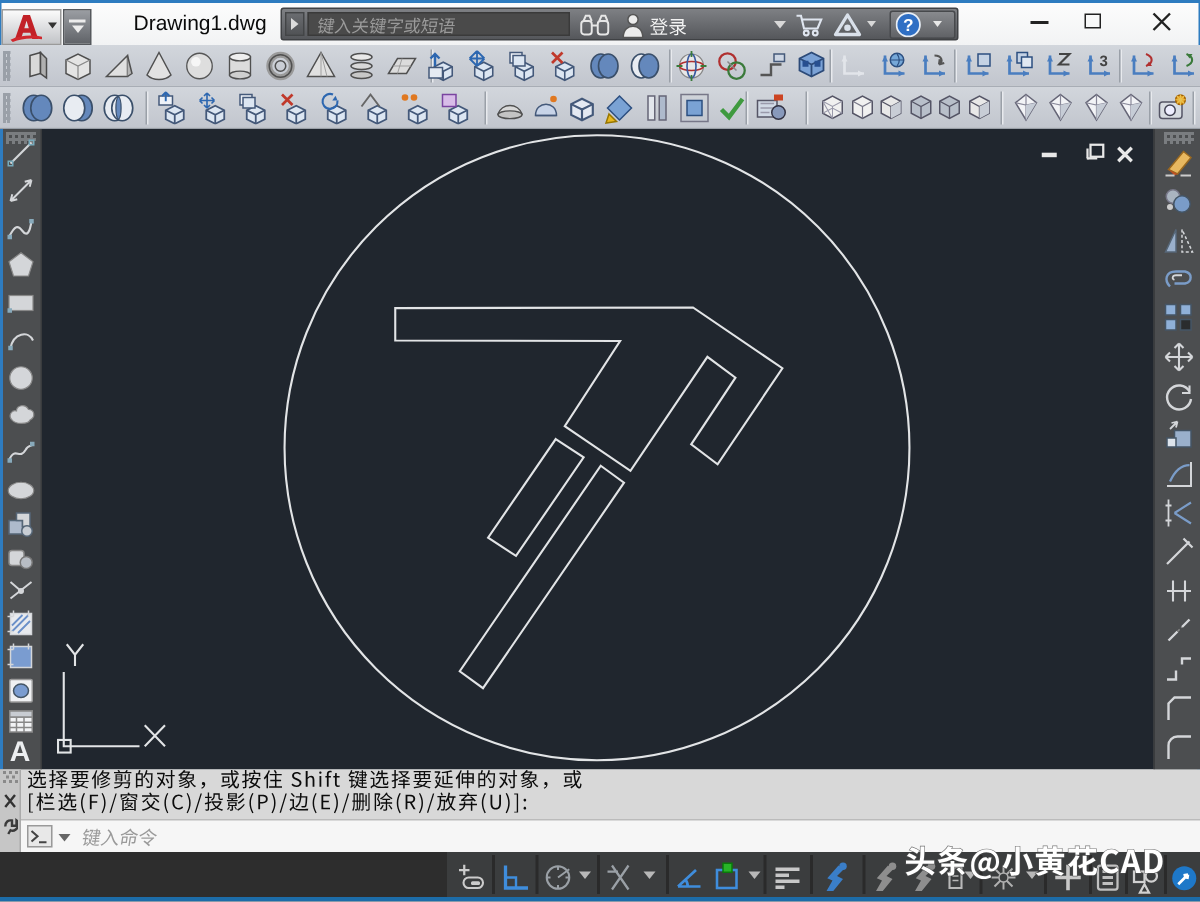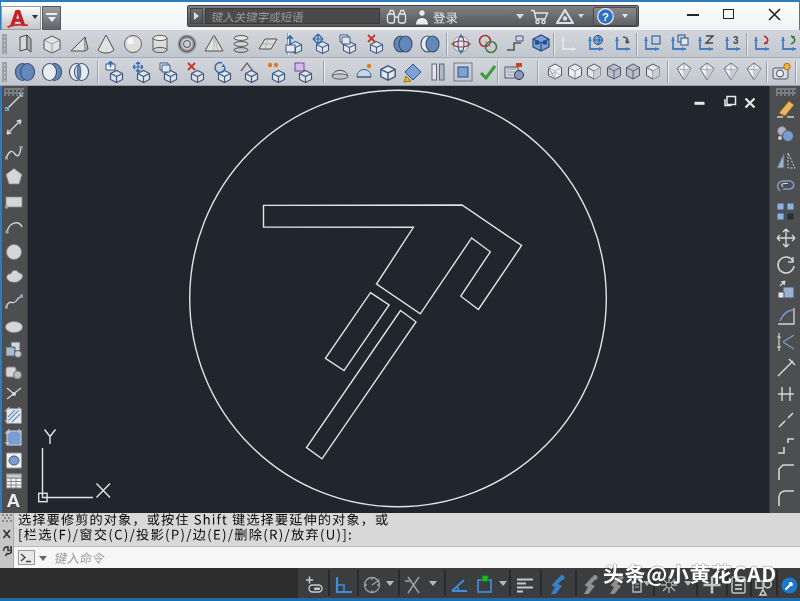--- a/index.html
+++ b/index.html
@@ -14,20 +14,21 @@
 
   <div class="abs" style="left:1px;top:6px;width:40px;height:24px;background:linear-gradient(#fbfbfb,#c2c4c8);border:1px solid #9a9a9a"></div>
   <svg class="abs" style="left:5px;top:8px" width="26" height="21" viewBox="0 0 26 21">
     <path d="M5 18 L10.5 2 L15 2 L20.5 18 L16.5 18 L15.2 13.8 L10.3 13.8 L9 18 Z M11.2 10.8 L14.2 10.8 L12.7 5.8 Z" fill="#c22127"></path>
     <path d="M2 18.5 C8 15.5 17 15 23 16.5 L23 18.2 C16 17 9 17.6 3.5 20 Z" fill="#d0282e"></path>
   </svg>
   <div class="abs" style="left:32px;top:15px;width:0;height:0;border-left:3.5px solid transparent;border-right:3.5px solid transparent;border-top:4.5px solid #333"></div>
   <div class="abs" style="left:42px;top:6px;width:19px;height:24px;background:linear-gradient(#9a9da2,#606368);border:1px solid #55585c"></div>
   <div class="abs" style="left:46px;top:13px;width:11px;height:1.5px;background:#ececec"></div>
   <div class="abs" style="left:47.5px;top:17px;width:0;height:0;border-left:4px solid transparent;border-right:4px solid transparent;border-top:5px solid #ececec"></div>
+  <div class="abs" style="left:89px;top:7px;width:110px;height:19px;font-size:14px;color:#0a0a0a">Drawing1.dwg</div>
 
   <div class="abs" style="left:187px;top:5px;width:452px;height:22px;background:linear-gradient(#7e8084,#55575b);border:1px solid #3f4144;border-radius:2px">
     <div class="abs" style="left:2px;top:2px;width:13px;height:16px;background:linear-gradient(#6a6c70,#515356);border:1px solid #434547"></div>
     <div class="abs" style="left:6px;top:6px;width:0;height:0;border-top:4px solid transparent;border-bottom:4px solid transparent;border-left:5px solid #dcdcdc"></div>
     <div class="abs" style="left:17px;top:2px;width:175px;height:16px;background:#4a4a4a;border:1px solid #3a3a3a">
           <svg class="abs" style="left:3px;top:0" width="170" height="16" viewBox="0 0 170 16">
             <g transform="translate(2,12.5) skewX(-8)">
               <path d="M0.6 -4.0V-3.2H1.9V-1.0C1.9 -0.4 1.5 -0.0 1.3 0.1C1.5 0.3 1.7 0.6 1.8 0.8C2.0 0.6 2.2 0.4 4.0 -0.9C3.9 -1.0 3.8 -1.3 3.8 -1.6L2.6 -0.8V-3.2H3.9V-4.0H2.6V-5.5H3.8V-6.3H1.1C1.3 -6.7 1.6 -7.1 1.8 -7.6H3.8V-8.4H2.2C2.3 -8.7 2.4 -9.1 2.6 -9.5L1.8 -9.7C1.5 -8.5 0.9 -7.4 0.3 -6.7C0.5 -6.5 0.7 -6.1 0.8 -6.0L1.0 -6.3V-5.5H1.9V-4.0ZM6.6 -8.8V-8.1H8.0V-7.2H6.4V-6.5H8.0V-5.6H6.6V-5.0H8.0V-4.1H6.6V-3.4H8.0V-2.5H6.3V-1.8H8.0V-0.4H8.7V-1.8H10.8V-2.5H8.7V-3.4H10.6V-4.1H8.7V-5.0H10.4V-6.5H11.1V-7.2H10.4V-8.8H8.7V-9.6H8.0V-8.8ZM8.7 -6.5H9.8V-5.6H8.7ZM8.7 -7.2V-8.1H9.8V-7.2ZM4.2 -4.7C4.2 -4.7 4.3 -4.8 4.4 -4.9H5.6C5.5 -4.0 5.4 -3.1 5.2 -2.4C5.0 -2.8 4.8 -3.3 4.7 -3.8L4.1 -3.6C4.3 -2.8 4.6 -2.1 4.9 -1.6C4.5 -0.7 4.0 -0.0 3.3 0.4C3.5 0.5 3.7 0.8 3.8 1.0C4.4 0.5 4.9 -0.1 5.3 -0.9C6.3 0.4 7.7 0.8 9.3 0.8H10.8C10.9 0.6 11.0 0.2 11.1 0.0C10.7 0.0 9.6 0.0 9.4 0.0C7.9 0.0 6.6 -0.3 5.6 -1.6C6.0 -2.6 6.2 -3.9 6.3 -5.6L5.9 -5.6L5.8 -5.6H5.1C5.6 -6.5 6.0 -7.6 6.4 -8.8L5.9 -9.1L5.7 -9.0H4.1V-8.2H5.4C5.1 -7.2 4.7 -6.3 4.5 -6.0C4.3 -5.6 4.1 -5.3 3.9 -5.3C4.0 -5.1 4.2 -4.8 4.2 -4.7Z M14.9 -8.7C15.7 -8.2 16.2 -7.5 16.7 -6.8C16.0 -3.5 14.6 -1.2 12.0 0.1C12.2 0.3 12.6 0.7 12.8 0.8C15.1 -0.5 16.6 -2.6 17.4 -5.6C18.7 -3.3 19.5 -0.7 22.2 0.8C22.2 0.5 22.4 0.1 22.6 -0.2C18.8 -2.5 19.1 -6.8 15.4 -9.4Z M25.6 -9.2C26.0 -8.6 26.5 -7.8 26.7 -7.2H24.5V-6.3H28.3V-4.9C28.3 -4.7 28.3 -4.5 28.3 -4.3H23.8V-3.4H28.1C27.7 -2.2 26.6 -0.9 23.6 0.1C23.8 0.3 24.1 0.7 24.2 0.9C27.1 -0.1 28.4 -1.5 28.9 -2.8C29.9 -1.0 31.4 0.2 33.4 0.9C33.6 0.6 33.8 0.2 34.0 0.0C31.9 -0.5 30.4 -1.7 29.5 -3.4H33.8V-4.3H29.3L29.3 -4.9V-6.3H33.1V-7.2H30.9C31.3 -7.8 31.7 -8.6 32.1 -9.3L31.2 -9.6C30.9 -8.9 30.4 -7.9 29.9 -7.2H26.7L27.5 -7.6C27.3 -8.2 26.8 -9.0 26.3 -9.6Z M35.1 -4.0V-3.2H36.4V-1.0C36.4 -0.4 36.0 -0.0 35.8 0.1C36.0 0.3 36.2 0.6 36.3 0.8C36.5 0.6 36.7 0.4 38.5 -0.9C38.4 -1.0 38.3 -1.3 38.3 -1.6L37.1 -0.8V-3.2H38.4V-4.0H37.1V-5.5H38.3V-6.3H35.6C35.8 -6.7 36.1 -7.1 36.3 -7.6H38.3V-8.4H36.7C36.8 -8.7 36.9 -9.1 37.1 -9.5L36.3 -9.7C36.0 -8.5 35.4 -7.4 34.8 -6.7C35.0 -6.5 35.2 -6.1 35.3 -6.0L35.5 -6.3V-5.5H36.4V-4.0ZM41.1 -8.8V-8.1H42.5V-7.2H40.9V-6.5H42.5V-5.6H41.1V-5.0H42.5V-4.1H41.1V-3.4H42.5V-2.5H40.8V-1.8H42.5V-0.4H43.2V-1.8H45.3V-2.5H43.2V-3.4H45.1V-4.1H43.2V-5.0H44.9V-6.5H45.6V-7.2H44.9V-8.8H43.2V-9.6H42.5V-8.8ZM43.2 -6.5H44.3V-5.6H43.2ZM43.2 -7.2V-8.1H44.3V-7.2ZM38.7 -4.7C38.7 -4.7 38.8 -4.8 38.9 -4.9H40.1C40.0 -4.0 39.9 -3.1 39.7 -2.4C39.5 -2.8 39.3 -3.3 39.2 -3.8L38.6 -3.6C38.8 -2.8 39.1 -2.1 39.4 -1.6C39.0 -0.7 38.5 -0.0 37.8 0.4C38.0 0.5 38.2 0.8 38.3 1.0C38.9 0.5 39.4 -0.1 39.8 -0.9C40.8 0.4 42.2 0.8 43.8 0.8H45.3C45.4 0.6 45.5 0.2 45.6 0.0C45.2 0.0 44.1 0.0 43.9 0.0C42.4 0.0 41.1 -0.3 40.1 -1.6C40.5 -2.6 40.7 -3.9 40.8 -5.6L40.4 -5.6L40.3 -5.6H39.6C40.1 -6.5 40.5 -7.6 40.9 -8.8L40.4 -9.1L40.2 -9.0H38.6V-8.2H39.9C39.6 -7.2 39.2 -6.3 39.0 -6.0C38.8 -5.6 38.6 -5.3 38.4 -5.3C38.5 -5.1 38.7 -4.8 38.7 -4.7Z M51.3 -4.2V-3.4H46.8V-2.6H51.3V-0.2C51.3 0.0 51.2 0.1 51.0 0.1C50.8 0.1 50.1 0.1 49.3 0.0C49.5 0.3 49.6 0.7 49.7 0.9C50.6 0.9 51.3 0.9 51.7 0.8C52.1 0.6 52.2 0.4 52.2 -0.1V-2.6H56.7V-3.4H52.2V-3.9C53.2 -4.4 54.2 -5.2 55.0 -5.9L54.4 -6.4L54.2 -6.3H48.7V-5.5H53.3C52.7 -5.0 52.0 -4.5 51.3 -4.2ZM50.9 -9.5C51.1 -9.2 51.3 -8.8 51.5 -8.5H46.9V-6.1H47.8V-7.6H55.7V-6.1H56.6V-8.5H52.5C52.3 -8.8 52.0 -9.4 51.7 -9.7Z M65.5 -9.1C66.2 -8.8 67.0 -8.2 67.4 -7.8L68.0 -8.4C67.5 -8.8 66.7 -9.3 66.0 -9.6ZM58.2 -0.8 58.4 0.1C59.7 -0.2 61.6 -0.6 63.4 -1.0L63.3 -1.8C61.4 -1.4 59.5 -1.0 58.2 -0.8ZM59.7 -5.2H62.1V-3.2H59.7ZM58.9 -6.0V-2.4H62.9V-6.0ZM58.3 -7.8V-7.0H64.0C64.1 -5.1 64.4 -3.4 64.8 -2.0C64.0 -1.1 63.1 -0.3 62.0 0.3C62.2 0.4 62.5 0.7 62.7 0.9C63.6 0.4 64.4 -0.3 65.1 -1.1C65.6 0.2 66.3 0.9 67.2 0.9C68.1 0.9 68.4 0.4 68.6 -1.6C68.3 -1.7 68.0 -1.9 67.8 -2.1C67.7 -0.6 67.6 0.0 67.3 0.0C66.7 0.0 66.2 -0.7 65.8 -1.9C66.6 -3.0 67.3 -4.4 67.8 -5.9L67.0 -6.1C66.6 -4.9 66.1 -3.9 65.5 -2.9C65.2 -4.1 65.0 -5.4 64.9 -7.0H68.3V-7.8H64.8C64.8 -8.4 64.8 -9.0 64.8 -9.6H63.8C63.8 -9.0 63.9 -8.4 63.9 -7.8Z M74.1 -9.2V-8.4H79.9V-9.2ZM74.8 -2.8C75.1 -2.1 75.5 -1.1 75.6 -0.4L76.4 -0.6C76.2 -1.3 75.9 -2.3 75.5 -3.0ZM75.3 -6.3H78.6V-4.3H75.3ZM74.5 -7.1V-3.5H79.5V-7.1ZM78.3 -3.1C78.1 -2.2 77.6 -1.0 77.2 -0.2H73.6V0.6H80.0V-0.2H78.1C78.4 -1.0 78.8 -2.0 79.2 -2.9ZM70.5 -9.6C70.3 -8.3 70.0 -6.9 69.4 -6.0C69.6 -5.9 70.0 -5.7 70.1 -5.5C70.4 -6.0 70.7 -6.6 70.9 -7.3H71.5V-5.5L71.5 -5.1H69.5V-4.3H71.4C71.3 -2.8 70.9 -1.1 69.4 0.1C69.6 0.3 69.9 0.6 70.0 0.7C71.0 -0.2 71.6 -1.3 71.9 -2.5C72.4 -1.8 73.0 -0.9 73.2 -0.5L73.8 -1.2C73.6 -1.5 72.5 -2.9 72.1 -3.4C72.2 -3.7 72.2 -4.0 72.2 -4.3H73.9V-5.1H72.3L72.3 -5.5V-7.3H73.7V-8.1H71.1C71.2 -8.6 71.2 -9.0 71.3 -9.5Z M81.6 -8.8C82.2 -8.3 83.0 -7.5 83.4 -7.0L84.0 -7.6C83.6 -8.1 82.8 -8.8 82.2 -9.3ZM85.0 -7.2V-6.4H86.5C86.4 -5.9 86.2 -5.3 86.1 -4.9H84.2V-4.1H91.5V-4.9H90.2C90.3 -5.6 90.3 -6.4 90.4 -7.2L89.8 -7.2L89.6 -7.2H87.5L87.8 -8.5H91.1V-9.2H84.6V-8.5H86.9L86.6 -7.2ZM87.0 -4.9 87.4 -6.4H89.5C89.5 -5.9 89.4 -5.4 89.3 -4.9ZM85.1 -3.1V0.9H86.0V0.5H89.9V0.9H90.7V-3.1ZM86.0 -0.3V-2.3H89.9V-0.3ZM82.6 0.6C82.8 0.4 83.1 0.1 85.0 -1.2C85.0 -1.4 84.8 -1.7 84.8 -1.9L83.4 -1.0V-6.1H81.0V-5.2H82.6V-1.0C82.6 -0.6 82.4 -0.3 82.2 -0.2C82.4 -0.0 82.6 0.4 82.6 0.6Z" fill="#9a9a9a"></path>
             </g>
           </svg>

